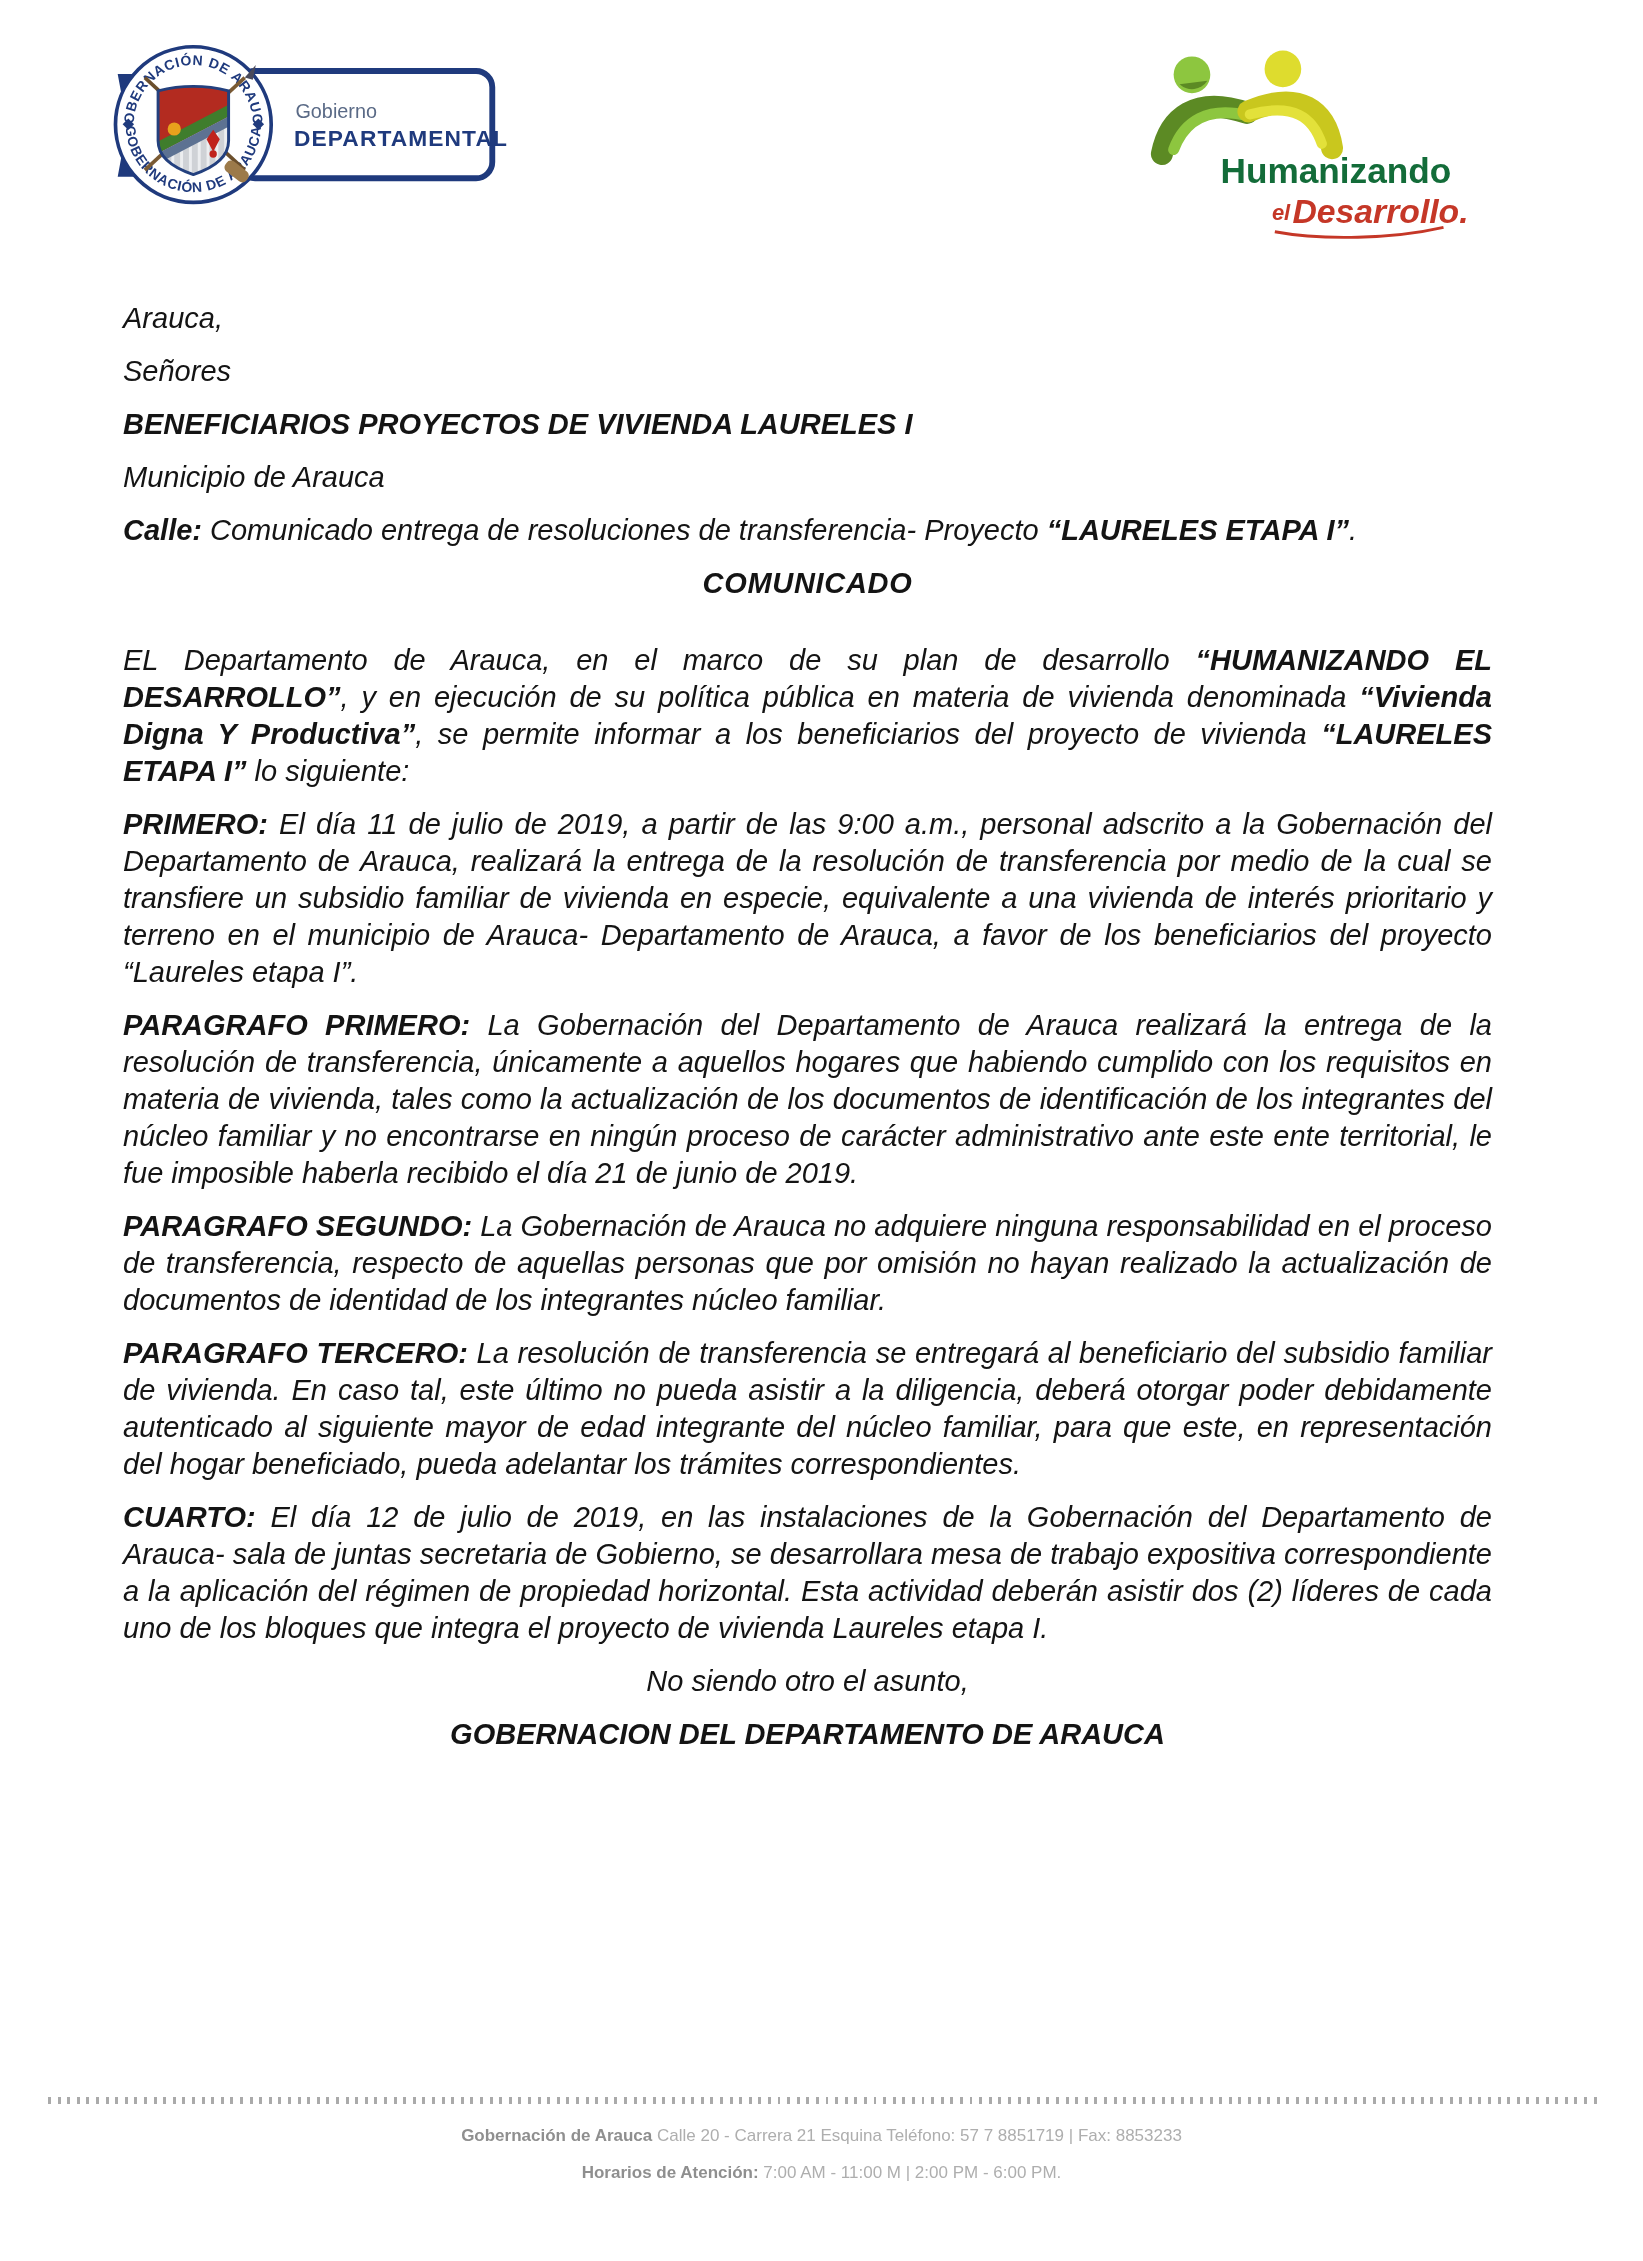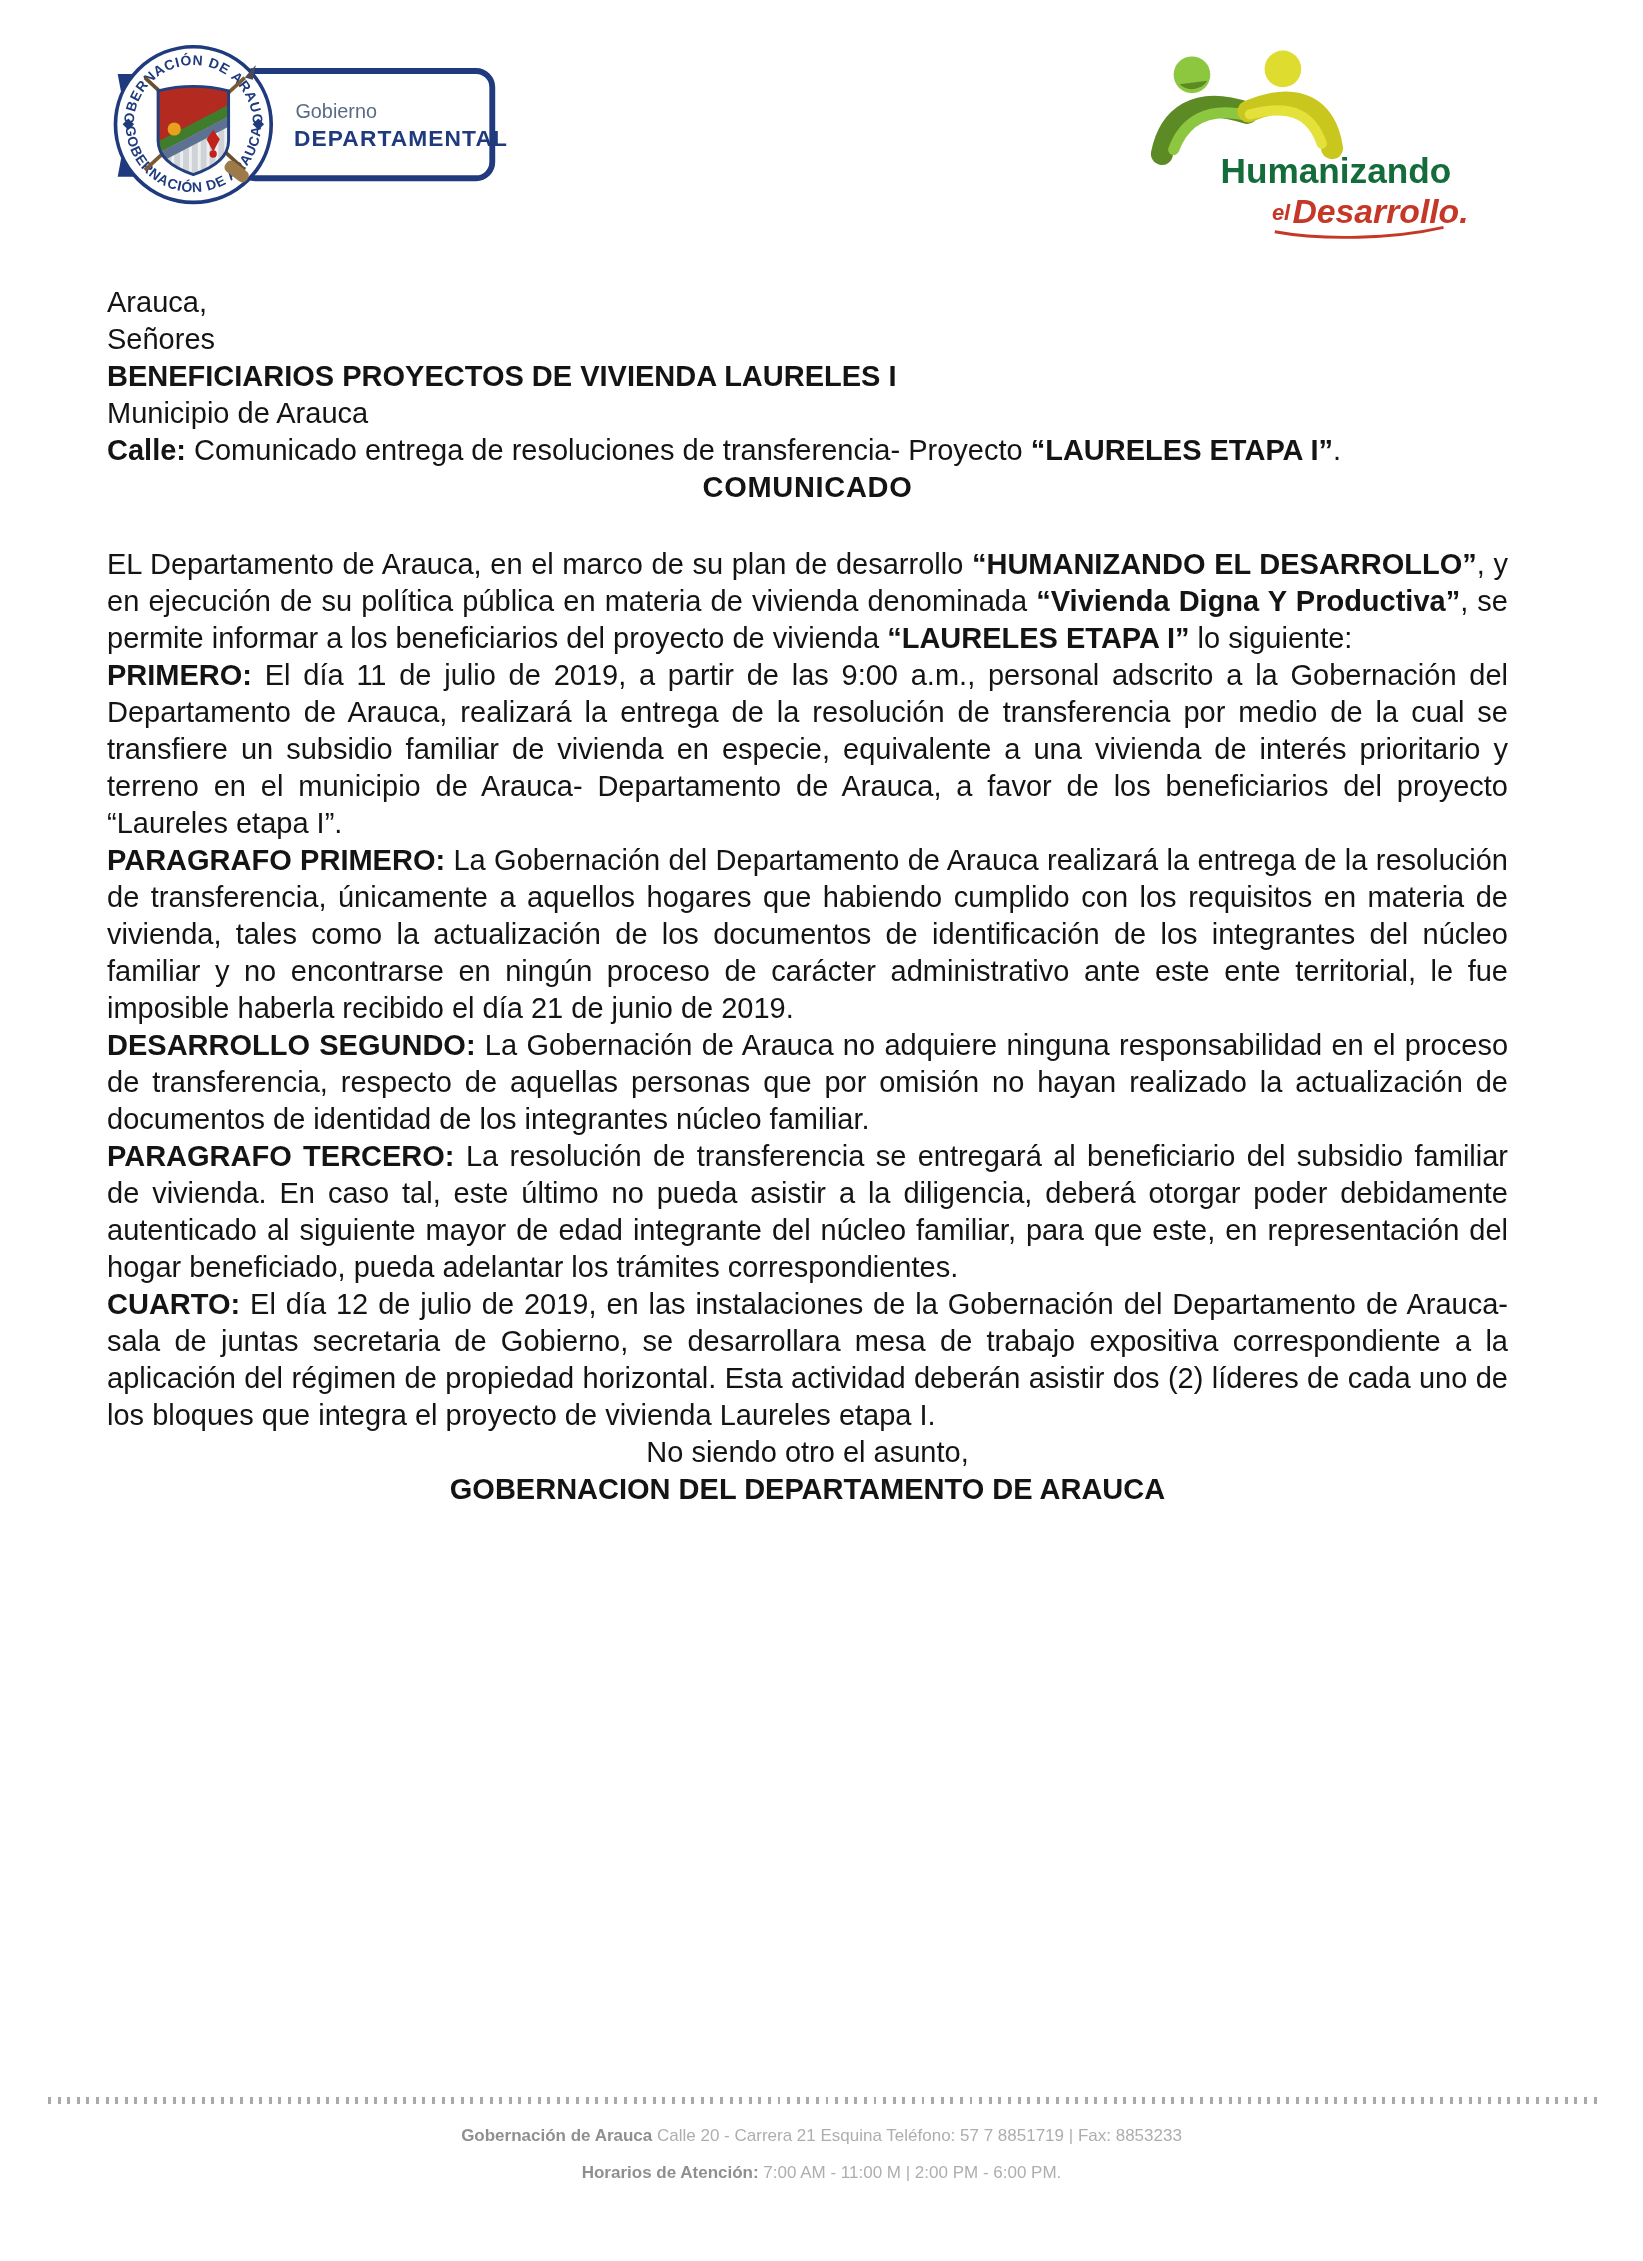--- a/index.html
+++ b/index.html
@@ -7,21 +7,21 @@
         font-family:"Liberation Sans",sans-serif;color:#141414;}
 
   
   .logo-left{position:absolute;left:103px;top:37px;width:426px;height:184px;}
   .logo-right{position:absolute;left:1150px;top:44px;width:367px;height:198px;}
   svg text{font-family:"Liberation Sans",sans-serif;}
 
   
   .content{position:absolute;left:107px;top:284px;width:1401px;
            font-size:29px;line-height:37px;}
-  .content p{margin:0;}
+  .content p{margin:16px;font-style:italic;}
   .b{font-weight:700;}
   .city{margin-bottom:29px;}
   .recipient-name{font-weight:700;}
   .subject{margin-top:44px;}
   .title{margin-top:29px;text-align:center;font-weight:700;letter-spacing:0.7px;}
   .paragraphs{margin-top:40px;}
   .para{text-align:justify;margin-bottom:38px;}
   .closing-para{text-align:center;}
   .signature{margin-top:68px;text-align:center;font-weight:700;}
 
@@ -123,21 +123,21 @@
     </div>
 
     <p class="subject"><span class="b">Calle:</span><span> Comunicado entrega de resoluciones de transferencia- Proyecto </span><span class="b">“LAURELES ETAPA I”</span><span>.</span></p>
 
     <p class="title">COMUNICADO</p>
 
     <div class="paragraphs">
         <p class="para"><span>EL Departamento de Arauca, en el marco de su plan de desarrollo </span><span class="b">“HUMANIZANDO EL DESARROLLO”</span><span>, y en ejecución de su política pública en materia de vivienda denominada </span><span class="b">“Vivienda Digna Y Productiva”</span><span>, se permite informar a los beneficiarios del proyecto de vivienda </span><span class="b">“LAURELES ETAPA I”</span><span> lo siguiente:</span></p>
         <p class="para"><span class="b">PRIMERO:</span><span> El día 11 de julio de 2019, a partir de las 9:00 a.m., personal adscrito a la Gobernación del Departamento de Arauca, realizará la entrega de la resolución de transferencia por medio de la cual se transfiere un subsidio familiar de vivienda en especie, equivalente a una vivienda de interés prioritario y terreno en el municipio de Arauca- Departamento de Arauca, a favor de los beneficiarios del proyecto “Laureles etapa I”.</span></p>
         <p class="para"><span class="b">PARAGRAFO PRIMERO:</span><span> La Gobernación del Departamento de Arauca realizará la entrega de la resolución de transferencia, únicamente a aquellos hogares que habiendo cumplido con los requisitos en materia de vivienda, tales como la actualización de los documentos de identificación de los integrantes del núcleo familiar y no encontrarse en ningún proceso de carácter administrativo ante este ente territorial, le fue imposible haberla recibido el día 21 de junio de 2019.</span></p>
-        <p class="para"><span class="b">DESARROLLO SEGUNDO:</span><span> La Gobernación de Arauca no adquiere ninguna responsabilidad en el proceso de transferencia, respecto de aquellas personas que por omisión no hayan realizado la actualización de documentos de identidad de los integrantes núcleo familiar.</span></p>
+        <p class="para"><span class="b">PARAGRAFO SEGUNDO:</span><span> La Gobernación de Arauca no adquiere ninguna responsabilidad en el proceso de transferencia, respecto de aquellas personas que por omisión no hayan realizado la actualización de documentos de identidad de los integrantes núcleo familiar.</span></p>
         <p class="para"><span class="b">PARAGRAFO TERCERO:</span><span> La resolución de transferencia se entregará al beneficiario del subsidio familiar de vivienda. En caso tal, este último no pueda asistir a la diligencia, deberá otorgar poder debidamente autenticado al siguiente mayor de edad integrante del núcleo familiar, para que este, en representación del hogar beneficiado, pueda adelantar los trámites correspondientes.</span></p>
         <p class="para"><span class="b">CUARTO:</span><span> El día 12 de julio de 2019, en las instalaciones de la Gobernación del Departamento de Arauca- sala de juntas secretaria de Gobierno, se desarrollara mesa de trabajo expositiva correspondiente a la aplicación del régimen de propiedad horizontal. Esta actividad deberán asistir dos (2) líderes de cada uno de los bloques que integra el proyecto de vivienda Laureles etapa I.</span></p>
         <p class="para closing-para"><span>No siendo otro el asunto,</span></p>
       </div>
 
     <p class="signature">GOBERNACION DEL DEPARTAMENTO DE ARAUCA</p>
   </div>
 
   <div class="dotted-sep"></div>
   <div class="footer">

